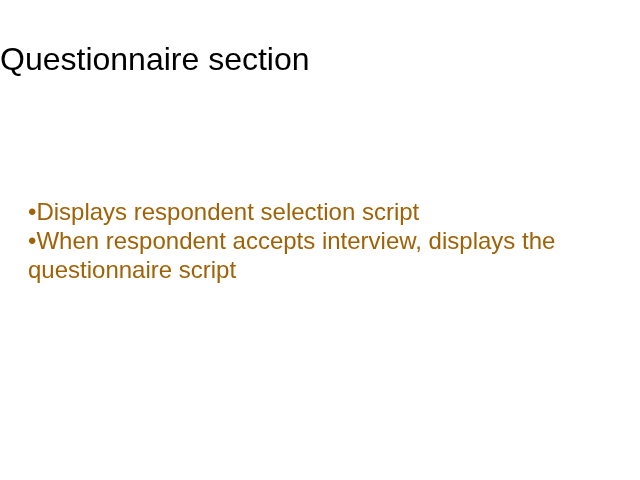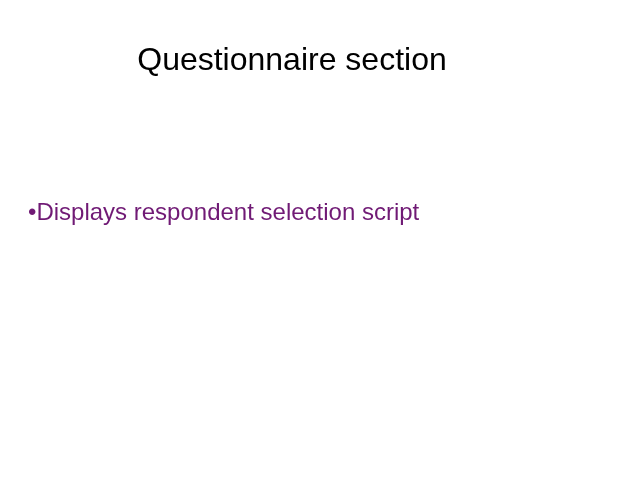--- a/index.html
+++ b/index.html
@@ -16,39 +16,39 @@
     width: 640px;
     height: 480px;
     background: #ffffff;
     overflow: hidden;
   }
   #slide-title {
     position: absolute;
     left: 0;
     top: 40px;
     width: 584px;
-    text-align: center;
+    text-align: left;
     font-family: "Liberation Sans", sans-serif;
     font-size: 32px;
     line-height: 38px;
     font-weight: normal;
     color: #000000;
     letter-spacing: 0px;
     margin: 0;
     white-space: nowrap;
   }
   #slide-body {
     position: absolute;
     left: 28px;
     top: 197px;
     width: 588px;
     font-family: "Liberation Sans", sans-serif;
     font-size: 24px;
     line-height: 29px;
-    color: #701a75;
+    color: #a16207;
     text-align: left;
   }
   .bullet-para {
     margin: 0;
     padding: 0;
     text-indent: 0;
   }
   .bullet-mark {
     font-size: 24px;
   }
@@ -58,16 +58,17 @@
 
 <div id="slide" style="background: rgb(255, 255, 255);">
 
   <h1 id="slide-title">Questionnaire section</h1>
 
   <div id="slide-body">
 
     <p class="bullet-para"><span class="bullet-mark">•</span><span>Displays respondent selection script</span></p>
 
 
+    <p class="bullet-para"><span class="bullet-mark">•</span><span>When respondent accepts interview, displays the questionnaire script</span></p>
 
   </div>
 
 </div>
 
 </body></html>

